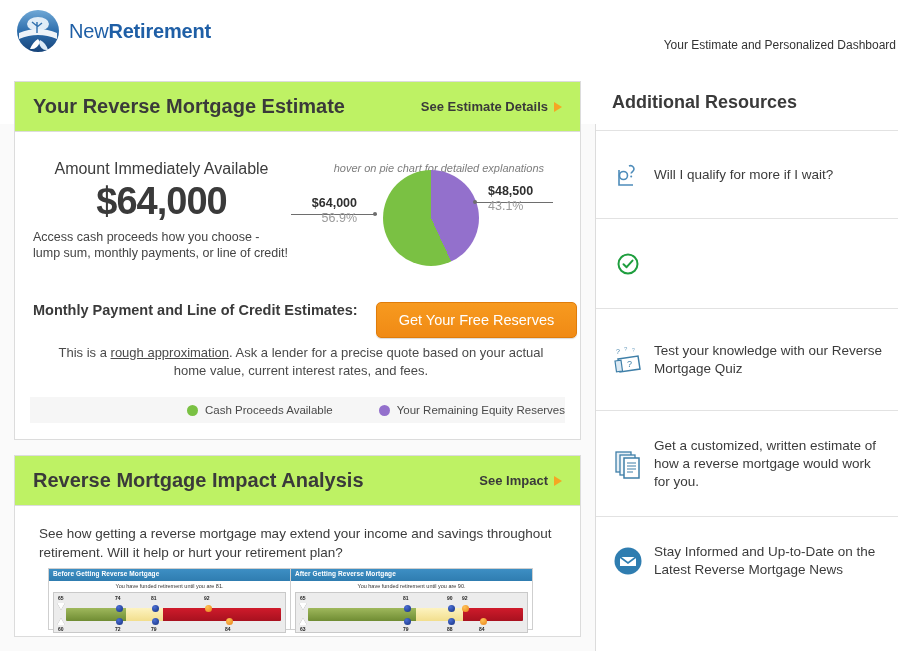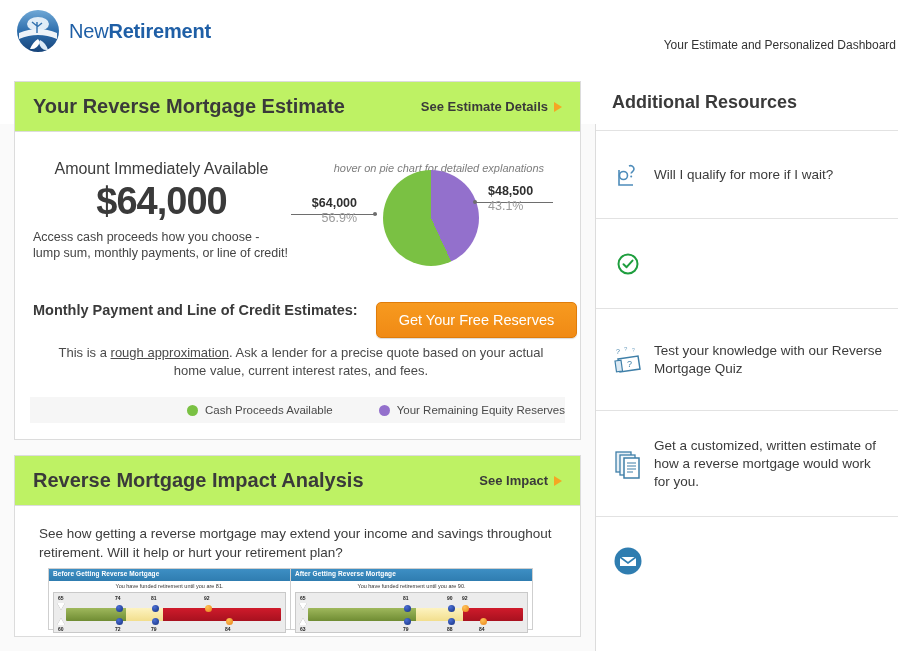--- a/index.html
+++ b/index.html
@@ -515,18 +515,19 @@
       </div>
 
       <div class="res-item" style="height:88px;">
         <span class="res-icon">
           <svg width="30" height="30" viewBox="0 0 30 30">
             <circle cx="15" cy="15" r="13.5" fill="#2f7db0"></circle>
             <path d="M7 11 H23 V20 H7 Z" fill="#ffffff"></path>
             <path d="M7 11 L15 17 L23 11" fill="none" stroke="#2f7db0" stroke-width="1.6"></path>
           </svg>
         </span>
+        <span class="res-text">Stay Informed and Up-to-Date on the Latest Reverse Mortgage News</span>
       </div>
 
     </div>
   </div>
 
 </div>
 
 </body></html>

